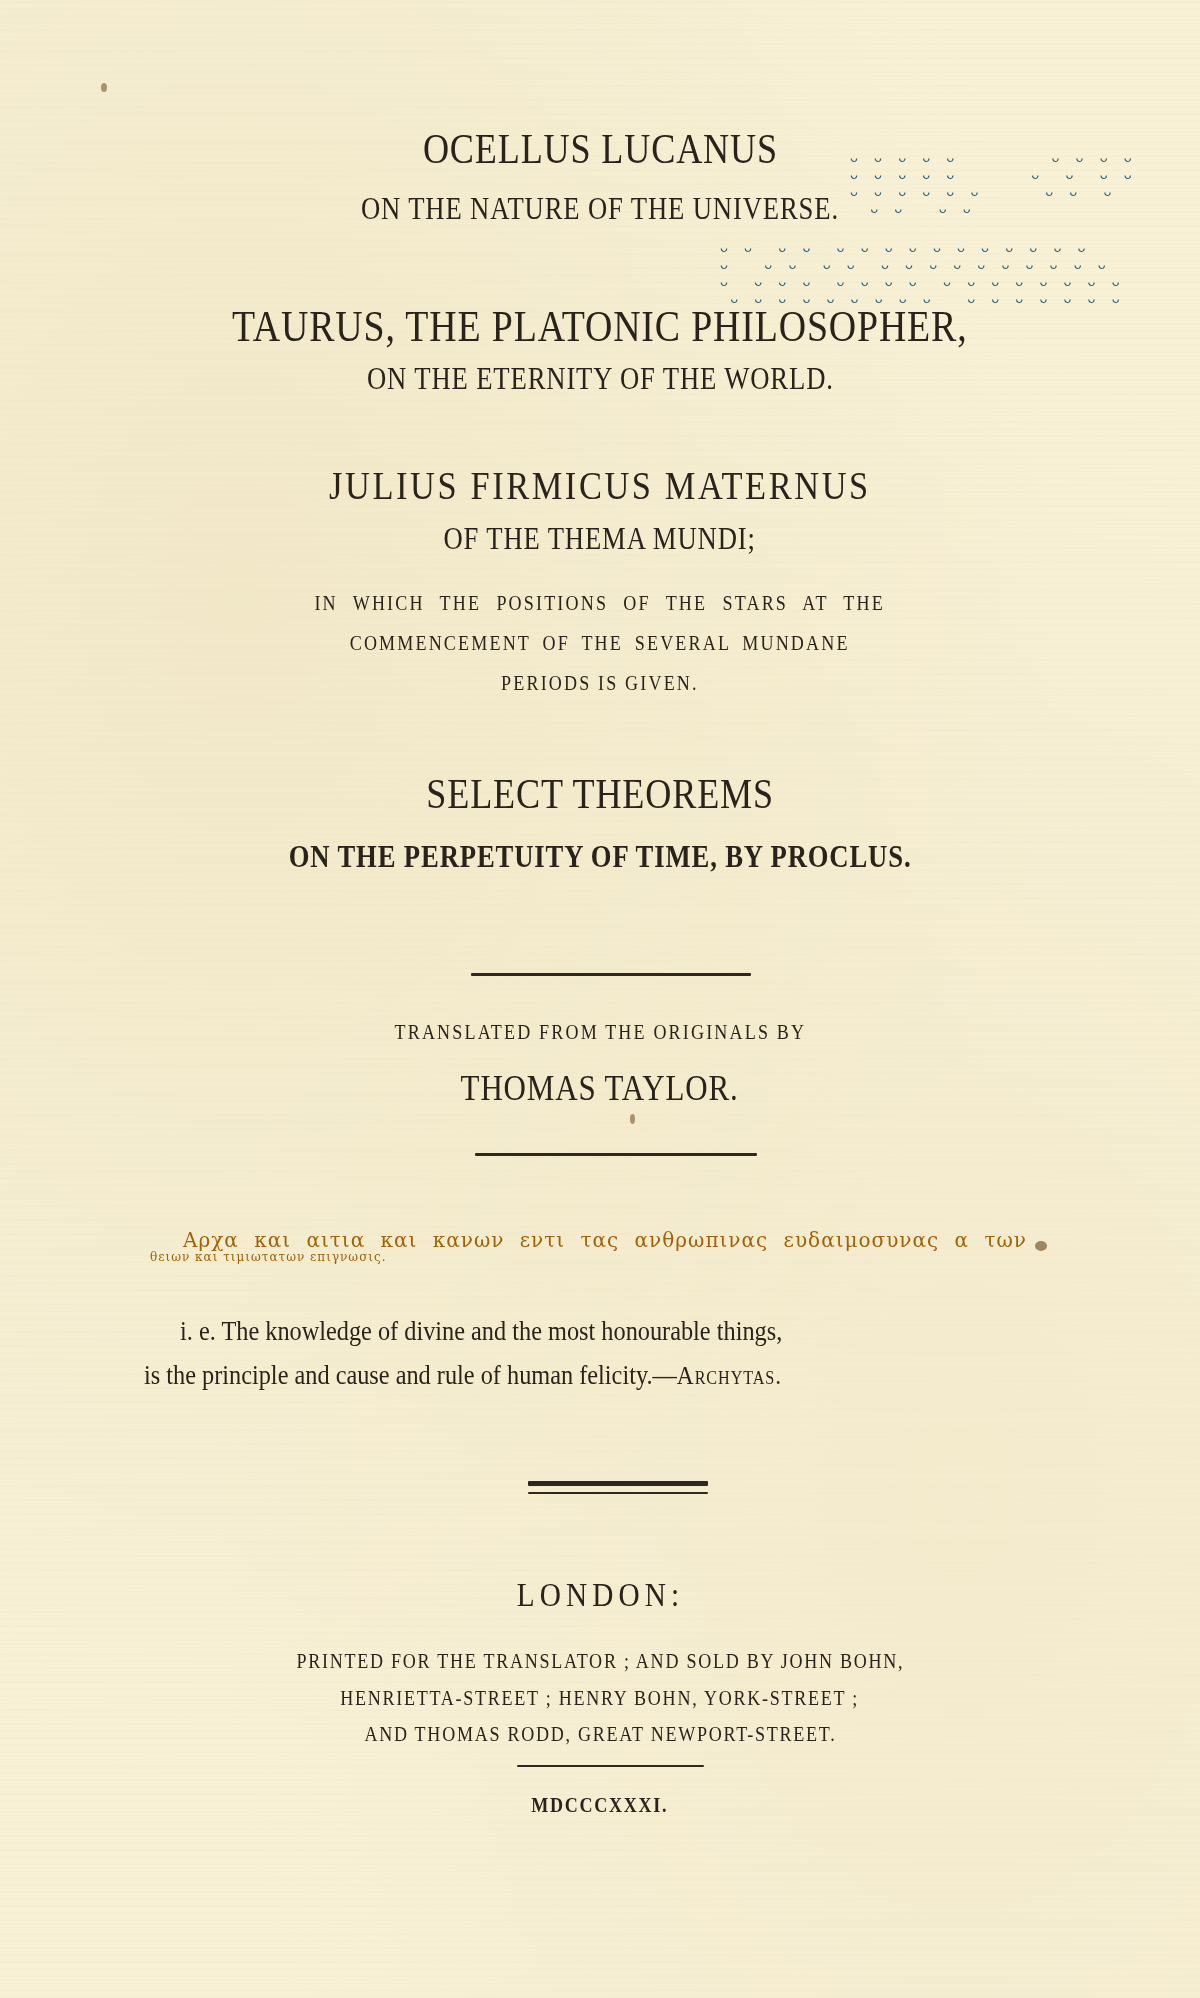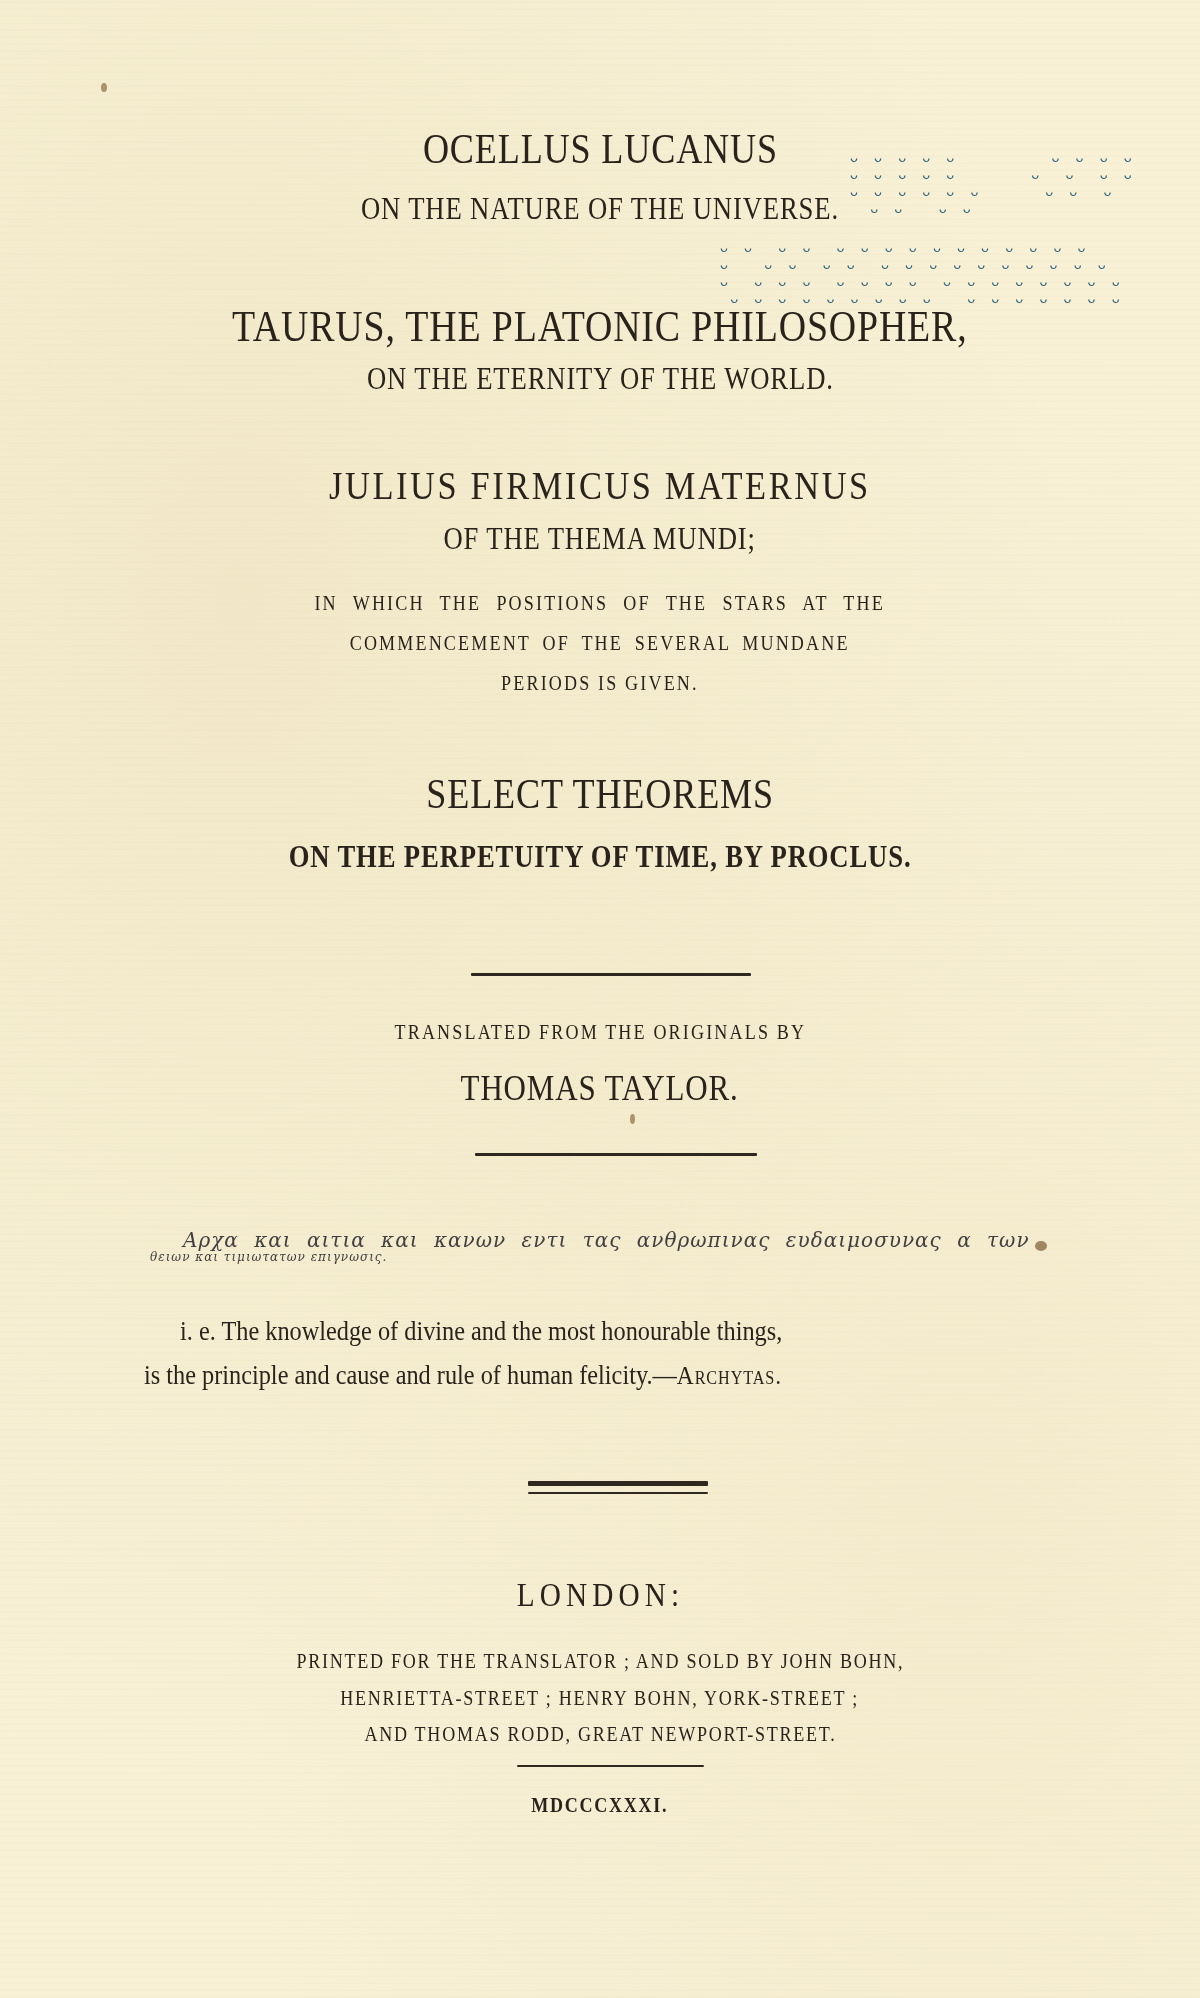--- a/index.html
+++ b/index.html
@@ -28,23 +28,22 @@
     line-height: 1;
   }
   .cond { transform: scaleX(0.86); transform-origin: 50% 50%; display: inline-block; }
   .t-main { font-size: 42px; letter-spacing: 1px; }
   .t-sub  { font-size: 31px; letter-spacing: 1px; }
   .t-small-bold { font-size: 21px; font-weight: normal; letter-spacing: 2.5px; }
   .t-name { font-size: 36px; letter-spacing: 1px; }
   .greek {
     position: absolute;
     font-family: "DejaVu Serif", serif;
-    font-style: italic;
     font-size: 20px;
-    color: #404040;
+    color: #a16207;
     white-space: nowrap;
     letter-spacing: 1px;
   }
   .eng {
     position: absolute;
     font-size: 27px;
     white-space: nowrap;
     transform-origin: 0 50%;
   }
   .sc { font-variant: small-caps; letter-spacing: 1px; }

